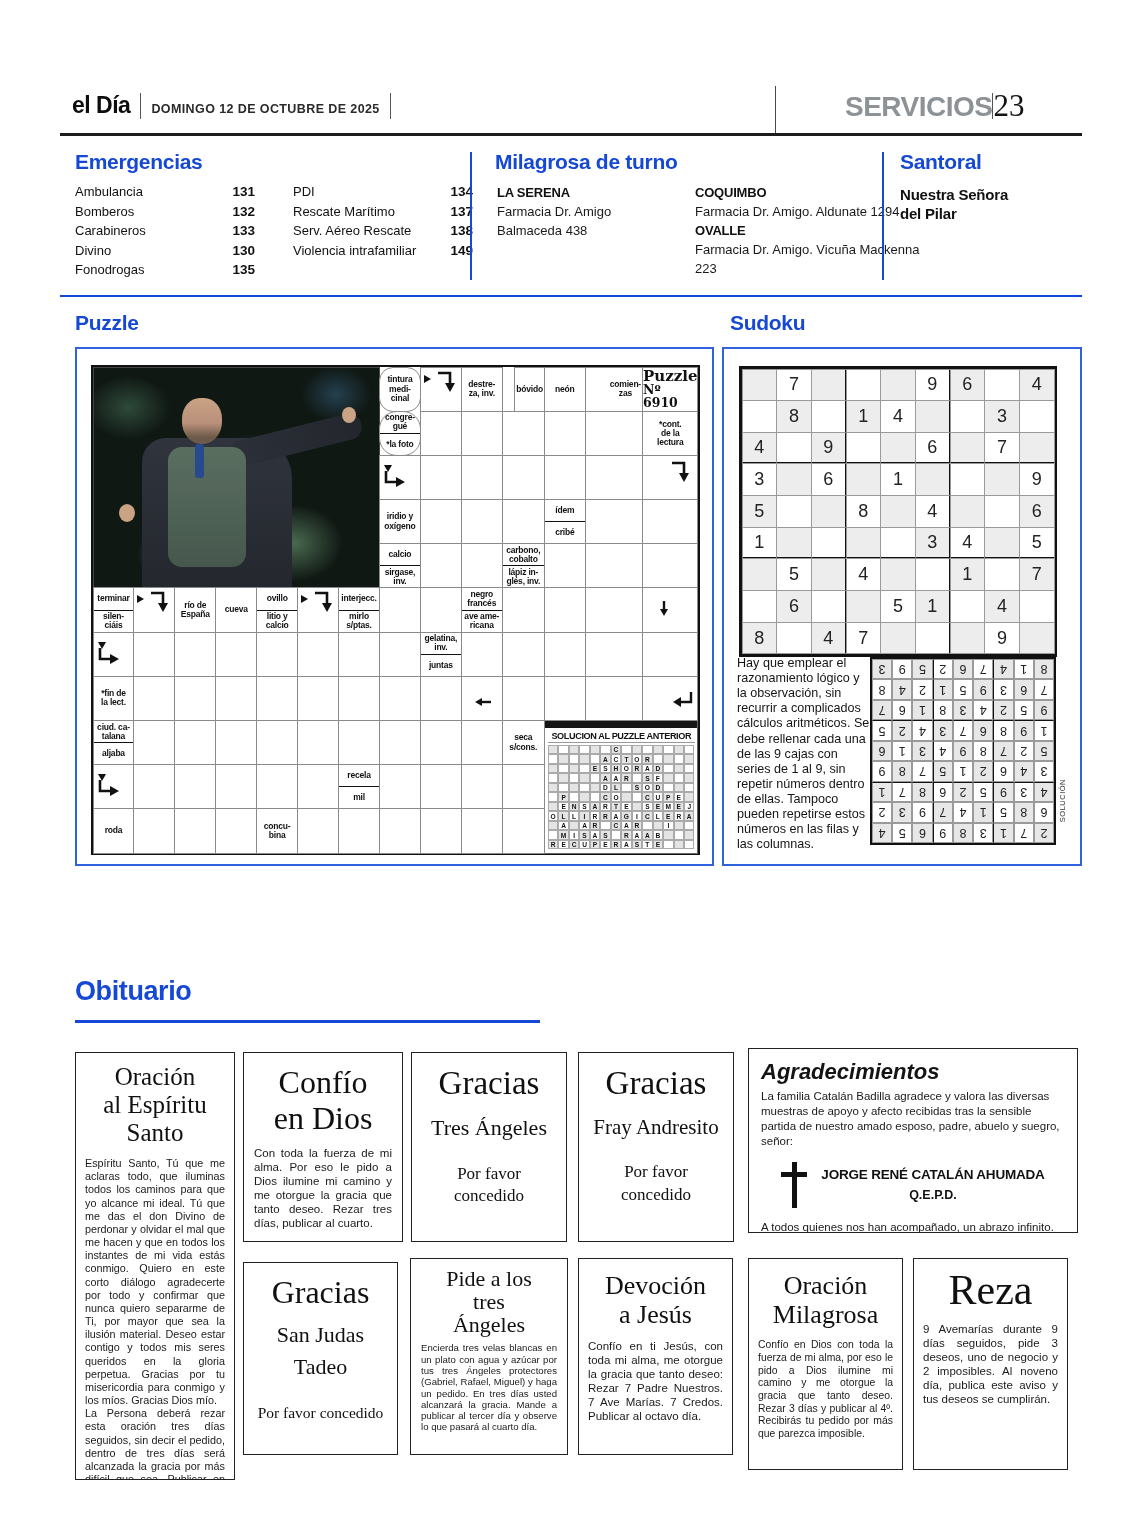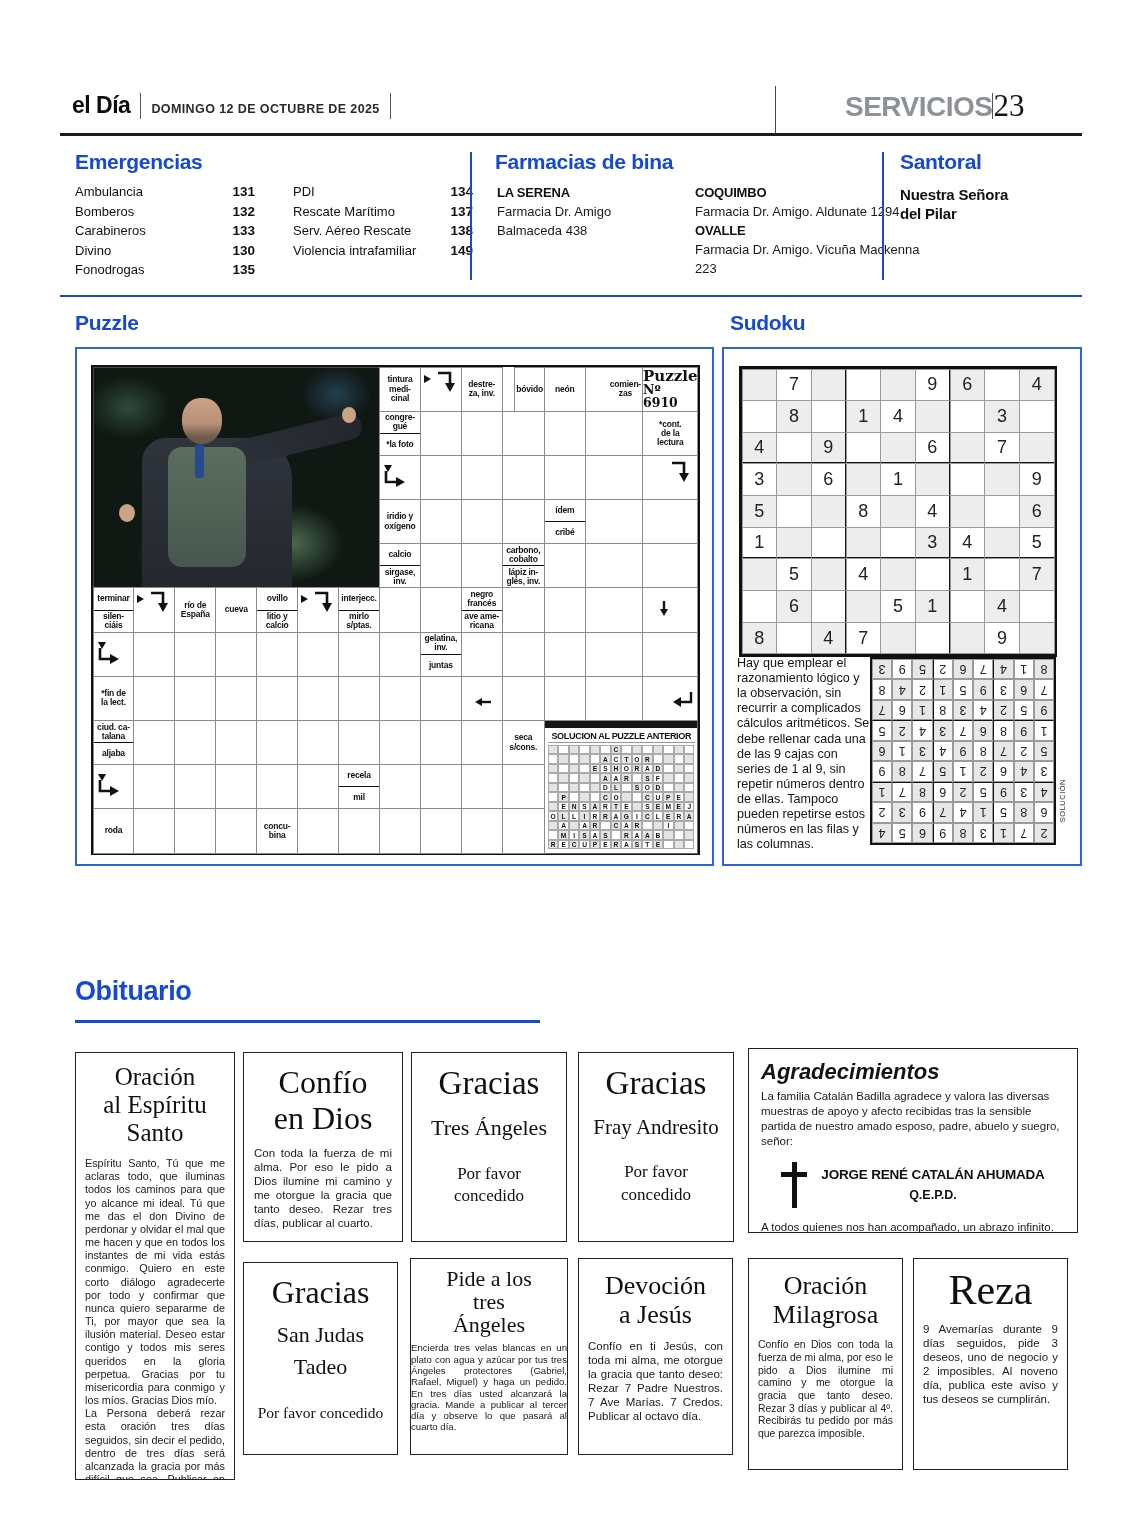--- a/index.html
+++ b/index.html
@@ -172,21 +172,21 @@
           <span class="num">138</span>
         </div>
         <div class="emg-row">
           <span class="lbl">Violencia intrafamiliar</span>
           <span class="num">149</span>
         </div>
       </div>
   </div>
   <div class="abs vline-blue" style="left:470px;top:152px;height:128px;"></div>
 
-  <div class="abs hd1 blue" style="left:495px;top:150px;">Farmacias de bina</div>
+  <div class="abs hd1 blue" style="left:495px;top:150px;">Milagrosa de turno</div>
   <div class="abs far-cols">
     <div class="far-col" id="far-col1">
         <div class="far-city">LA SERENA</div>
         <div class="far-line">Farmacia Dr. Amigo</div>
         <div class="far-line">Balmaceda 438</div>
       </div>
     <div class="far-col wide" id="far-col2">
         <div class="far-city">COQUIMBO</div>
         <div class="far-line">Farmacia Dr. Amigo. Aldunate 1294</div>
         <div class="far-city">OVALLE</div>
@@ -368,21 +368,21 @@
             <div class="xw-sol-cell">A</div>
             <div class="xw-sol-cell shaded">S</div>
             <div class="xw-sol-cell">T</div>
             <div class="xw-sol-cell shaded">E</div>
             <div class="xw-sol-cell"></div>
             <div class="xw-sol-cell shaded"></div>
             <div class="xw-sol-cell"></div>
           </div>
         <div class="xw-credit">Ediciones Recreativas</div>
       </div>
-    <div class="xw-cell xw-clue" style="grid-area: 1 / 8;">
+    <div class="xw-cell xw-clue" style="grid-area: 1 / 8; border-radius: 14px;">
           <span>tintura<br>medi-<br>cinal</span>
         </div>
         <div class="xw-cell xw-arrow" style="grid-area: 1 / 9;">
           <span style="position: absolute; left: 2px; top: 2px;"><svg width="9" height="10">
               <path d="M1 1 L8 5 L1 9 Z" fill="#111"></path>
             </svg></span>
           <span style="position: absolute; right: 3px; top: 2px;"><svg width="22" height="26">
               <path d="M2 3 H14 V15" stroke="#111" stroke-width="2.6" fill="none"></path>
               <path d="M9 13 L14 22 L19 13 Z" fill="#111"></path>
             </svg></span>
@@ -396,21 +396,21 @@
         <div class="xw-cell xw-clue" style="grid-area: 1 / 12;">
           <span>neón</span>
         </div>
         <div class="xw-cell xw-clue" style="grid-area: 1 / 13; padding-left: 24px;">
           <span>comien-<br>zas</span>
         </div>
         <div class="xw-cell xw-brand" style="grid-area: 1 / 14;">
           <div class="b1">Puzzle</div>
           <div class="b2">Nº 6910</div>
         </div>
-        <div class="xw-cell xw-split" style="grid-area: 2 / 8;">
+        <div class="xw-cell xw-split" style="grid-area: 2 / 8; border-radius: 18px;">
           <div class="half top">congre-<br>gué</div>
           <div class="half">*la foto</div>
         </div>
         <div class="xw-cell" style="grid-area: 2 / 9;"></div>
         <div class="xw-cell" style="grid-area: 2 / 10;"></div>
         <div class="xw-cell" style="grid-area: 2 / 11;"></div>
         <div class="xw-cell" style="grid-area: 2 / 12;"></div>
         <div class="xw-cell" style="grid-area: 2 / 13;"></div>
         <div class="xw-cell xw-clue" style="grid-area: 2 / 14;">
           <span>*cont.<br>de la<br>lectura</span>
@@ -839,21 +839,21 @@
 
   </div>
 
   <div class="abs ob-box" style="left:243px;top:1262px;width:155px;height:193px;padding:12px 6px;">
     <div class="ob-title-lg" style="font-size:32px;">Gracias</div>
     <div class="ob-title-lg" style="font-size:22px;margin-top:12px;">San Judas</div>
     <div class="ob-title-lg" style="font-size:22px;margin-top:8px;">Tadeo</div>
     <div class="ob-footer" style="font-size:15.5px;margin-top:24px;">Por favor concedido</div>
   </div>
 
-  <div class="abs ob-box" style="left:410px;top:1258px;width:158px;height:197px;padding:8px 0;">
+  <div class="abs ob-box" style="left:410px;top:1258px;width:158px;height:197px;padding:8px 10px;">
     <div class="ob-title-lg" style="font-size:22px;line-height:1.05;">
       <div>Pide a los</div>
       <div>tres</div>
       <div>Ángeles</div>
     </div>
     <div class="ob-body" style="margin-top:6px;font-size:9.6px;line-height:1.18;">Encierda tres velas blancas en un plato con agua y azúcar por tus tres Ángeles protectores (Gabriel, Rafael, Miguel) y haga un pedido. En tres días usted alcanzará la gracia. Mande a publicar al tercer día y observe lo que pasará al cuarto día.</div>
   </div>
 
   <div class="abs ob-box" style="left:578px;top:1258px;width:155px;height:197px;padding:12px 9px;">
     <div class="ob-title-lg" style="font-size:26px;">

